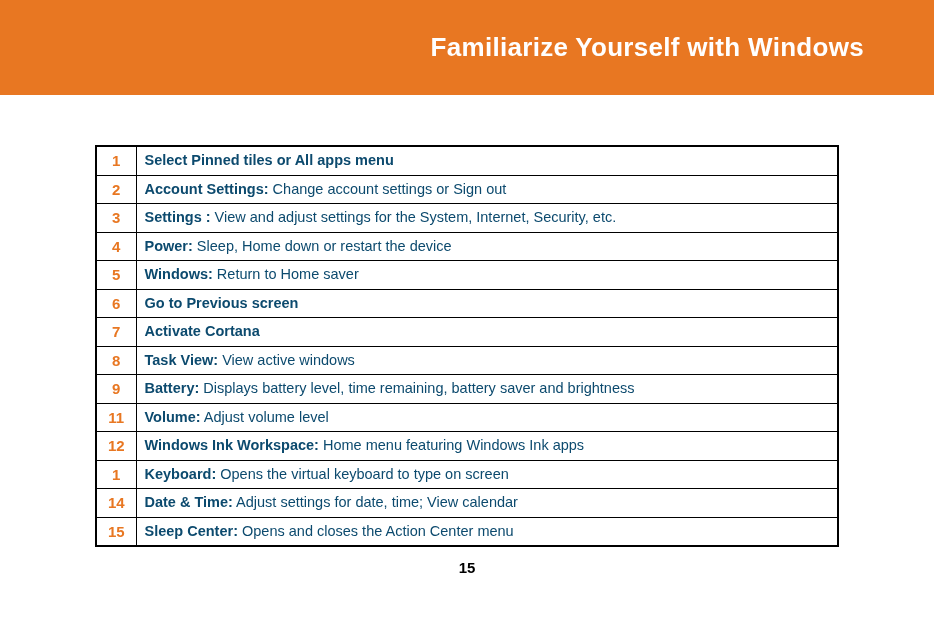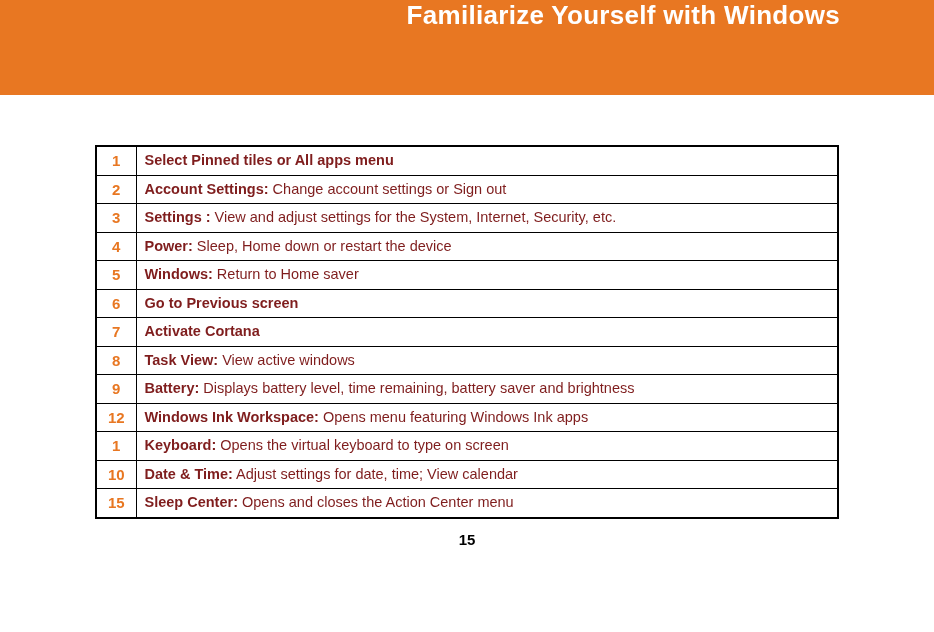--- a/index.html
+++ b/index.html
@@ -12,22 +12,23 @@
       height: 632px;
       background: #fff;
       font-family: Arial, Helvetica, sans-serif;
       position: relative;
     }
     .header {
       background: #e87722;
       height: 95px;
       width: 100%;
       display: flex;
+      align-items: center;
       justify-content: flex-end;
-      padding-right: 94px;
+      padding-right: 70px;
     }
     .header-title {
       color: #fff;
       font-size: 26px;
       font-weight: bold;
       letter-spacing: 0.3px;
     }
     .content {
       padding: 50px 95px 0 95px;
     }
@@ -45,21 +46,21 @@
       line-height: 1.3;
     }
     td.num {
       width: 40px;
       text-align: center;
       color: #e87722;
       font-weight: bold;
       font-size: 15px;
     }
     td.desc {
-      color: #7f1d1d;
+      color: #0c4a6e;
     }
     td.desc .bold {
       font-weight: bold;
     }
     .page-number {
       text-align: center;
       font-weight: bold;
       font-size: 15px;
       margin-top: 12px;
       color: #000;
@@ -105,29 +106,33 @@
         </tr>
         <tr>
           <td class="num">8</td>
           <td class="desc"><span class="bold">Task View:</span><span> View active windows</span></td>
         </tr>
         <tr>
           <td class="num">9</td>
           <td class="desc"><span class="bold">Battery:</span><span> Displays battery level, time remaining, battery saver and brightness</span></td>
         </tr>
         <tr>
+          <td class="num">11</td>
+          <td class="desc"><span class="bold">Volume:</span><span> Adjust volume level</span></td>
+        </tr>
+        <tr>
           <td class="num">12</td>
-          <td class="desc"><span class="bold">Windows Ink Workspace:</span><span> Opens menu featuring Windows Ink apps</span></td>
+          <td class="desc"><span class="bold">Windows Ink Workspace:</span><span> Home menu featuring Windows Ink apps</span></td>
         </tr>
         <tr>
           <td class="num">1</td>
           <td class="desc"><span class="bold">Keyboard:</span><span> Opens the virtual keyboard to type on screen</span></td>
         </tr>
         <tr>
-          <td class="num">10</td>
+          <td class="num">14</td>
           <td class="desc"><span class="bold">Date &amp; Time:</span><span> Adjust settings for date, time; View calendar</span></td>
         </tr>
         <tr>
           <td class="num">15</td>
           <td class="desc"><span class="bold">Sleep Center:</span><span> Opens and closes the Action Center menu</span></td>
         </tr>
       </tbody>
   </table>
   <div class="page-number">15</div>
 </div>

